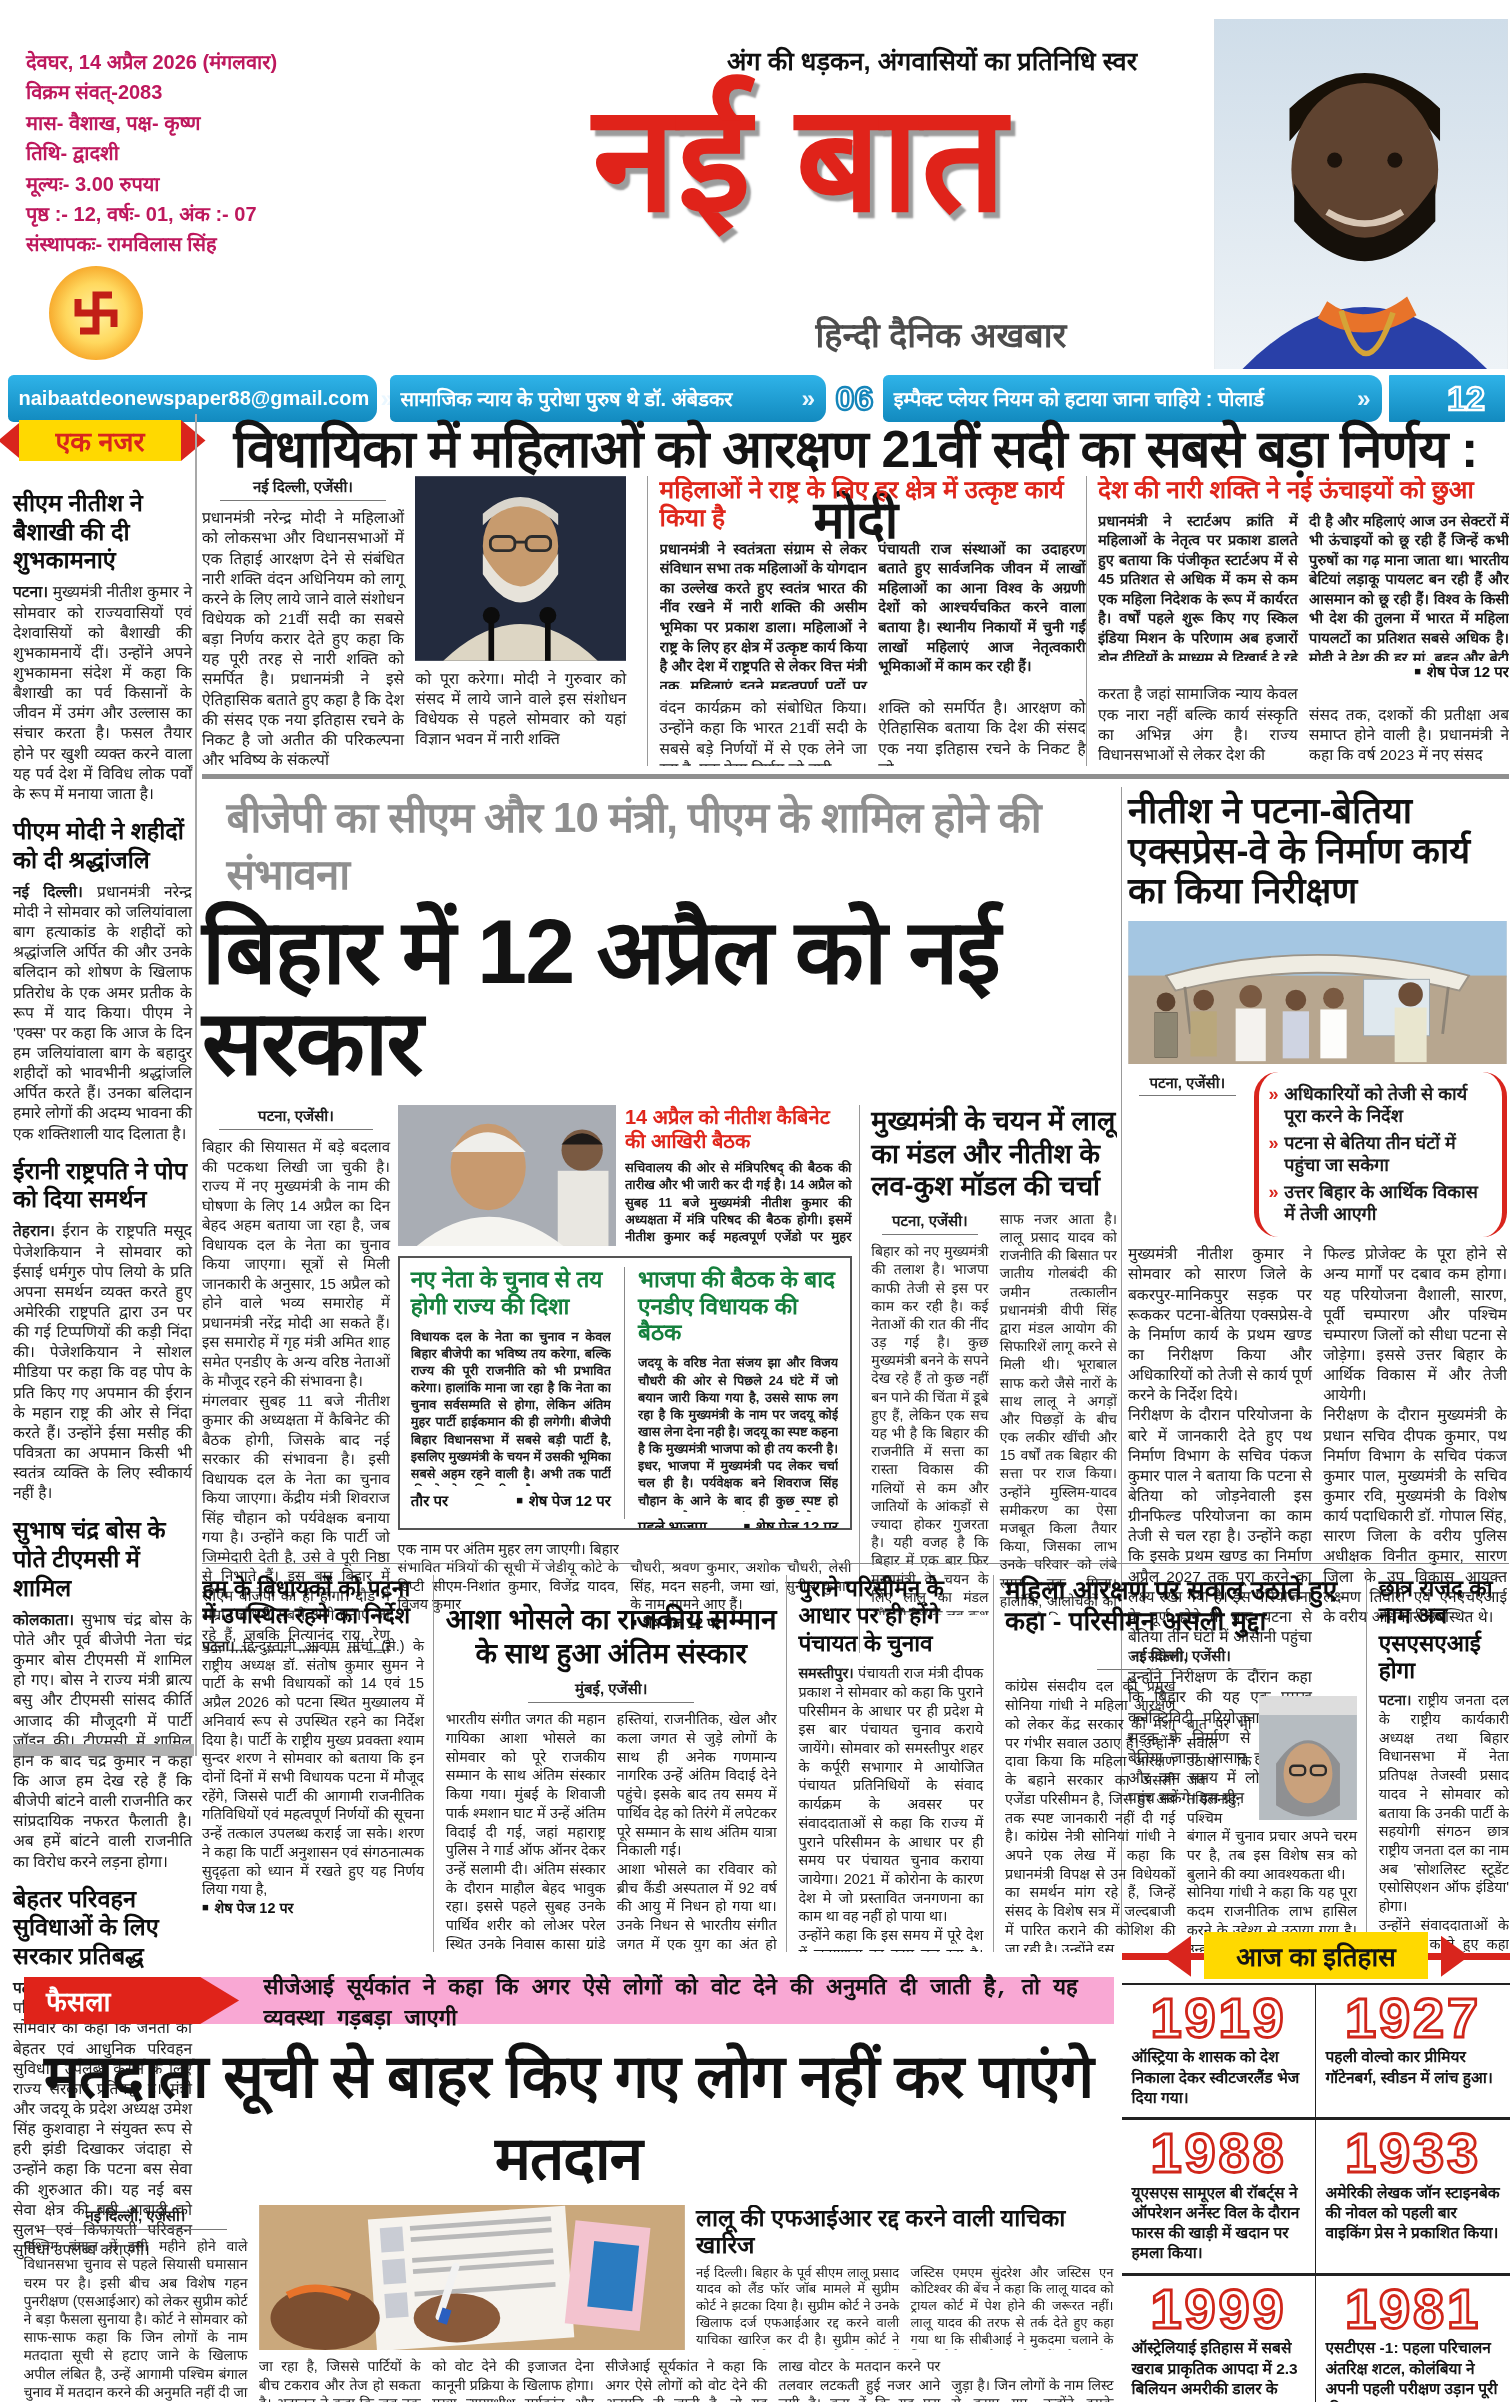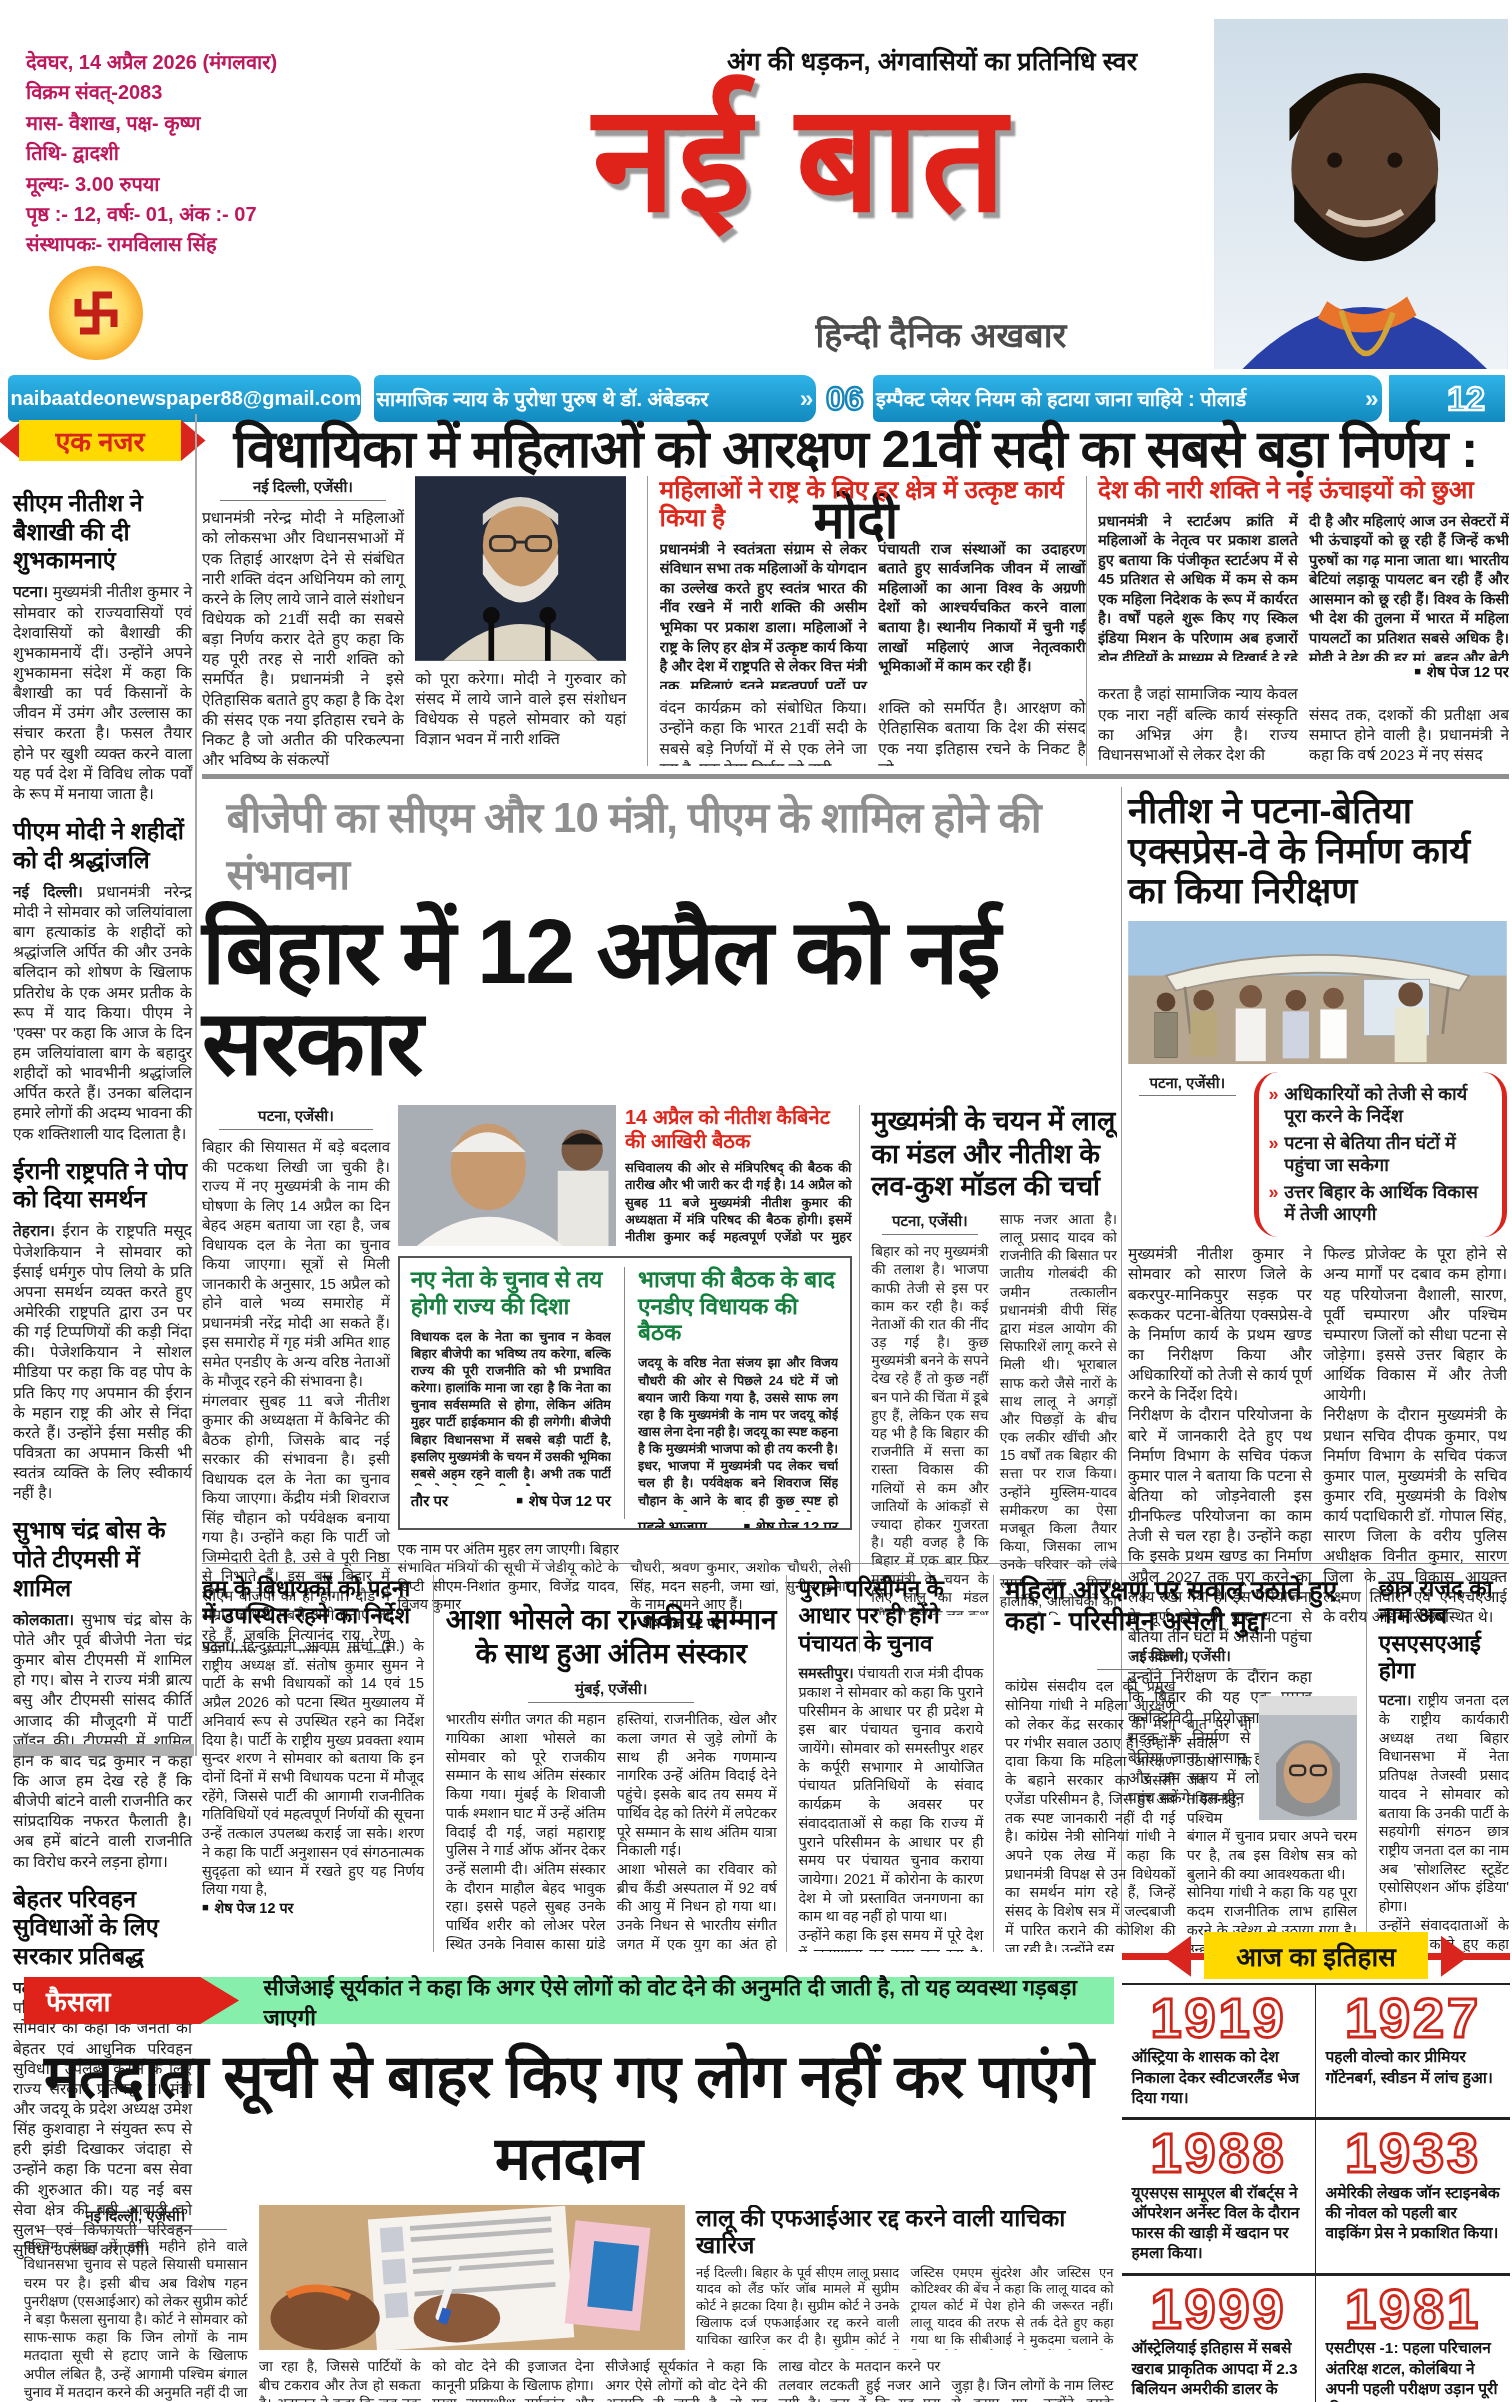--- a/index.html
+++ b/index.html
@@ -18,21 +18,21 @@
         background:radial-gradient(circle,#fff3a0 0%,#ffd85e 45%,#f7a92c 72%,rgba(247,169,44,0) 100%);
         display:flex;align-items:center;justify-content:center;}
   .tagline{left:574px;top:43px;width:716px;text-align:center;font-size:25.4px;font-weight:800;color:#111;}
   .mast-title{left:377px;top:58px;width:847px;text-align:center;font-size:149px;font-weight:900;
               color:#e0231a;line-height:1.35;text-shadow:4.7px 5.6px 1.9px #9c9c9c;letter-spacing:1.9px;}
   .mast-sub{left:621px;top:311px;width:640px;text-align:center;font-size:34px;font-weight:800;color:#4d4d4d;}
   .pollard{right:3.8px;top:19px;width:294px;height:350px;overflow:hidden;}
   
   .strip{left:7.5px;top:375px;width:1497px;height:47px;display:flex;align-items:stretch;}
   .seg{background:linear-gradient(#2fb3e8,#128abf);color:#fff;font-weight:800;font-size:20px;
-       display:flex;align-items:center;padding:0 3px;border-radius:5.6px 13px 13px 5.6px;}
+       display:flex;align-items:center;padding:0 11px;border-radius:5.6px 13px 13px 5.6px;}
   .seg .chev{margin-left:auto;padding-left:11.3px;font-size:24.5px;color:#eaf7ff;}
   .pgnum{display:flex;align-items:center;justify-content:center;font-weight:900;font-size:34px;
          color:#fff;-webkit-text-stroke:2.4px #1585ba;padding:0 9.4px;}
   .pgnum.onblue{background:linear-gradient(#2fb3e8,#128abf);border-radius:1px;color:#1b9cd8;padding-left:48px;-webkit-text-stroke:2.4px #fff;}
   
   .eknajar{left:19px;top:420px;width:162px;height:41px;background:#ffd900;color:#d9251d;font-weight:900;
            font-size:27px;display:flex;align-items:center;justify-content:center;}
   .arrL,.arrR{position:absolute;top:420px;width:24.5px;height:41px;background:#d9251d;}
   .arrL{left:-1.9px;clip-path:polygon(100% 0,100% 100%,0 50%);}
   .arrR{left:181px;clip-path:polygon(0 0,0 100%,100% 50%);}
@@ -87,21 +87,21 @@
   .bandA{width:222px;flex:none;}
   .bandB{width:331px;flex:none;}
   .bandB h3{font-size:28px;text-align:center;margin-top:28px;}
   .bandC{width:185px;flex:none;}
   .bandD{width:352px;flex:none;}
   .bandD h3{font-size:26px;}
   .bandE{flex:1;}
   .sonia{float:right;width:98px;height:124px;margin:0 0 5.6px 7.5px;}
   
   .verdict{left:23.5px;top:1977px;width:1090px;}
-  .v-labelrow{display:flex;height:47px;background:#86efac;align-items:center;}
+  .v-labelrow{display:flex;height:47px;background:#f9a8d4;align-items:center;font-family:Liberation Mono, monospace;}
   .v-label{width:193px;height:47px;background:#e0231a;color:#fff;font-weight:900;font-size:27px;
            display:flex;align-items:center;padding-left:22.6px;
            clip-path:polygon(0 0,82% 0,100% 50%,82% 100%,0 100%);}
   .v-strip{flex:1;font-weight:800;font-size:22px;color:#111;padding-left:24.5px;}
   .v-head{font-size:60px;font-weight:900;text-align:center;letter-spacing:-0.9px;margin:9.4px 0 7.5px;color:#121212;}
   .v-row{display:flex;gap:11.3px;}
   .v-left{width:224px;flex:none;}
   .v-main{flex:1;}
   .v-maintop{display:flex;gap:11.3px;height:145px;overflow:hidden;}
   .v-photo{width:426px;flex:none;}

